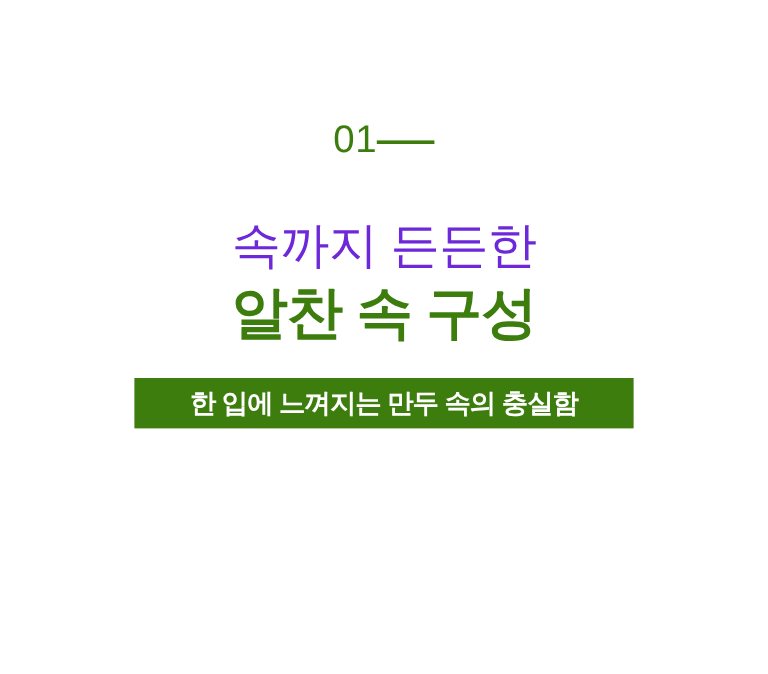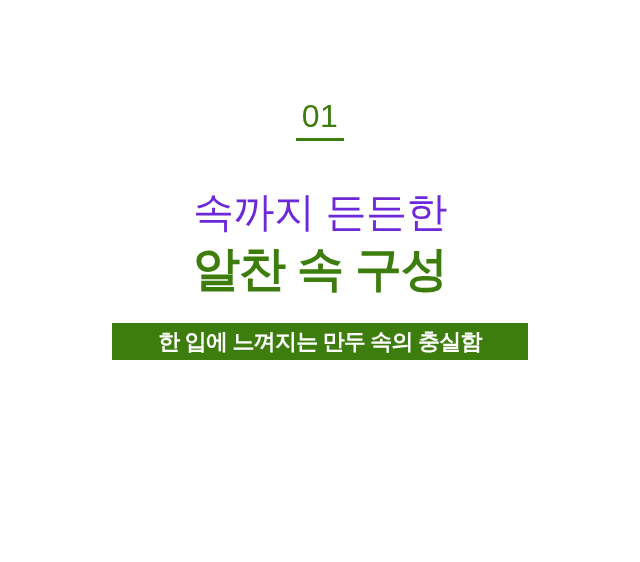--- a/index.html
+++ b/index.html
@@ -21,21 +21,21 @@
     display: flex;
     flex-direction: column;
     align-items: center;
     box-sizing: border-box;
   }
 
   
   .step-block {
     margin-top: 99px;
     display: flex;
-    flex-direction: column;
+    flex-direction: row;
     align-items: center;
   }
   .step-number {
     font-size: 32px;
     font-weight: 400;
     color: #3d7d0d;
     line-height: 34px;
     letter-spacing: 0.5px;
   }
   .step-rule {
@@ -62,21 +62,21 @@
     color: #3d7d0d;
     line-height: 52px;
     letter-spacing: -1px;
     text-align: center;
   }
 
   
   .banner {
     margin-top: 28px;
     width: 416px;
-    height: 37px;
+    height: 42px;
     background: #3d7d0d;
     display: flex;
     align-items: center;
     justify-content: center;
     box-sizing: border-box;
   }
   .banner-text {
     font-size: 22px;
     font-weight: 700;
     color: #ffffff;

